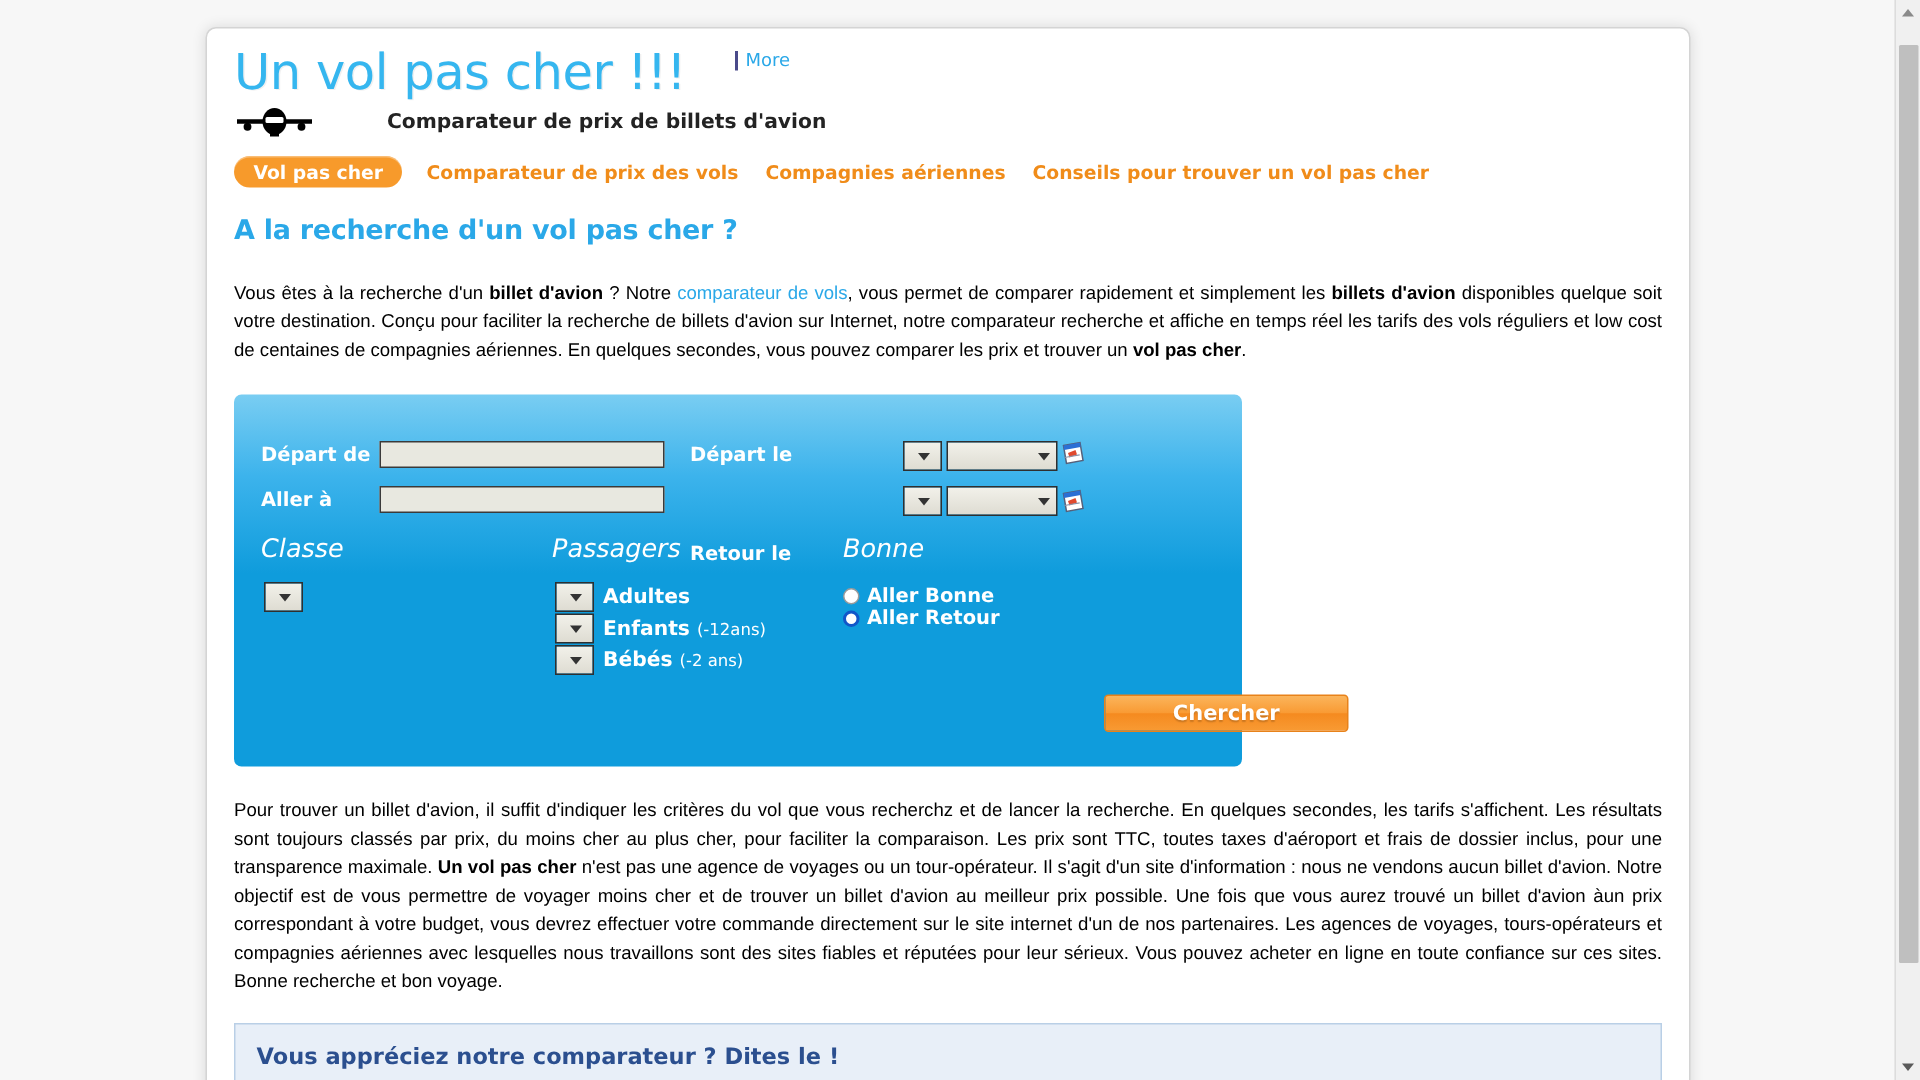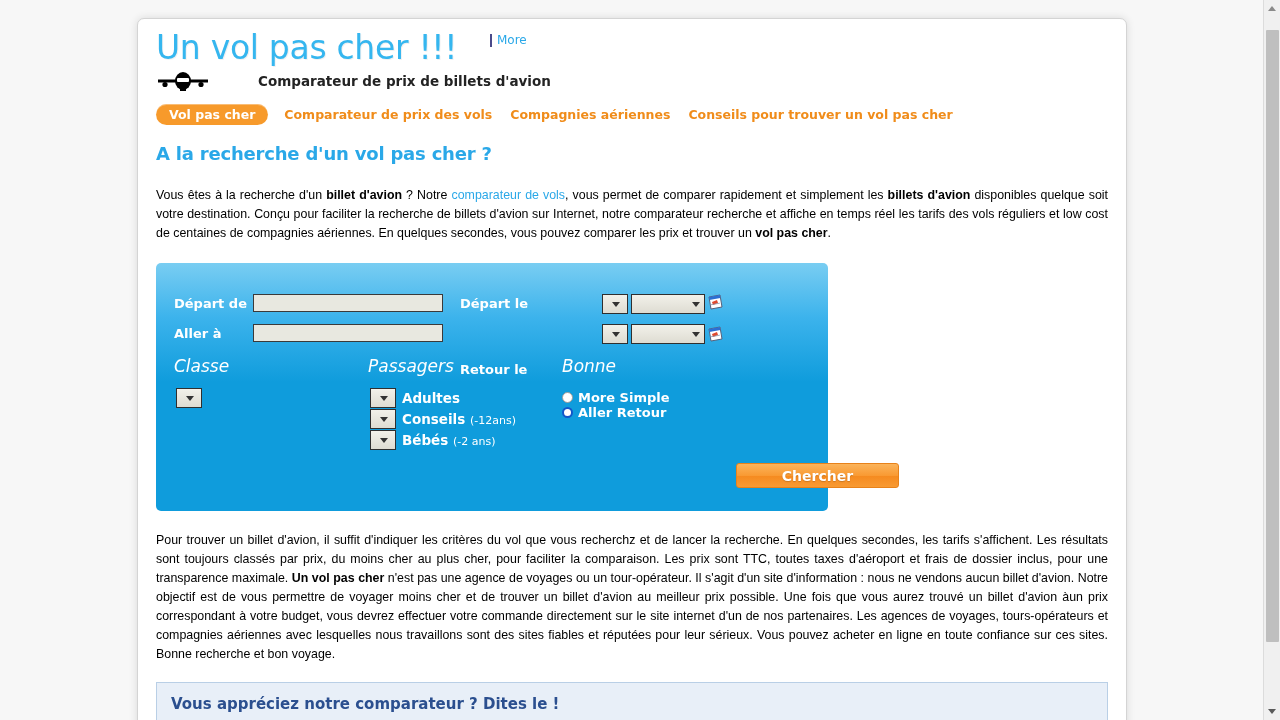--- a/index.html
+++ b/index.html
@@ -409,32 +409,32 @@
     <span class="group-title" style="left:212px; top:93px;">Passagers</span>
 
     <div class="fake-select mini" style="left:214px; top:125px;">
         <i class="caret"></i>
       </div>
     <span class="pax-row-label" style="left:246px; top:127px;"><span>Adultes</span></span>
 
     <div class="fake-select mini" style="left:214px; top:146px;">
         <i class="caret"></i>
       </div>
-    <span class="pax-row-label" style="left:246px; top:148px;"><span>Conseils</span> <span class="age">(-12ans)</span></span>
+    <span class="pax-row-label" style="left:246px; top:148px;"><span>Enfants</span> <span class="age">(-12ans)</span></span>
 
     <div class="fake-select mini" style="left:214px; top:167px;">
         <i class="caret"></i>
       </div>
     <span class="pax-row-label" style="left:246px; top:169px;"><span>Bébés</span> <span class="age">(-2 ans)</span></span>
 
     <span class="group-title" style="left:406px; top:93px;">Bonne</span>
 
     <div class="radio-row" style="left:406px; top:127px;">
       <span class="radio-dot"></span>
-      <span class="radio-label">More Simple</span>
+      <span class="radio-label">Aller Bonne</span>
     </div>
     <div class="radio-row" style="left:406px; top:142px;">
       <span class="radio-dot focused"></span>
       <span class="radio-label">Aller Retour</span>
     </div>
 
   </div>
   <button id="search-submit">Chercher</button>
 
   <p id="detail-copy" class="body-copy"><span>Pour trouver un billet d'avion, il suffit d'indiquer les critères du vol que vous recherchz et de lancer la recherche. En quelques secondes, les tarifs s'affichent. Les résultats sont toujours classés par prix, du moins cher au plus cher, pour faciliter la comparaison. Les prix sont TTC, toutes taxes d'aéroport et frais de dossier inclus, pour une transparence maximale. </span><b>Un vol pas cher</b><span> n'est pas une agence de voyages ou un tour-opérateur. Il s'agit d'un site d'information : nous ne vendons aucun billet d'avion. Notre objectif est de vous permettre de voyager moins cher et de trouver un billet d'avion au meilleur prix possible. Une fois que vous aurez trouvé un billet d'avion àun prix correspondant à votre budget, vous devrez effectuer votre commande directement sur le site internet d'un de nos partenaires. Les agences de voyages, tours-opérateurs et compagnies aériennes avec lesquelles nous travaillons sont des sites fiables et réputées pour leur sérieux. Vous pouvez acheter en ligne en toute confiance sur ces sites. Bonne recherche et bon voyage.</span></p>

